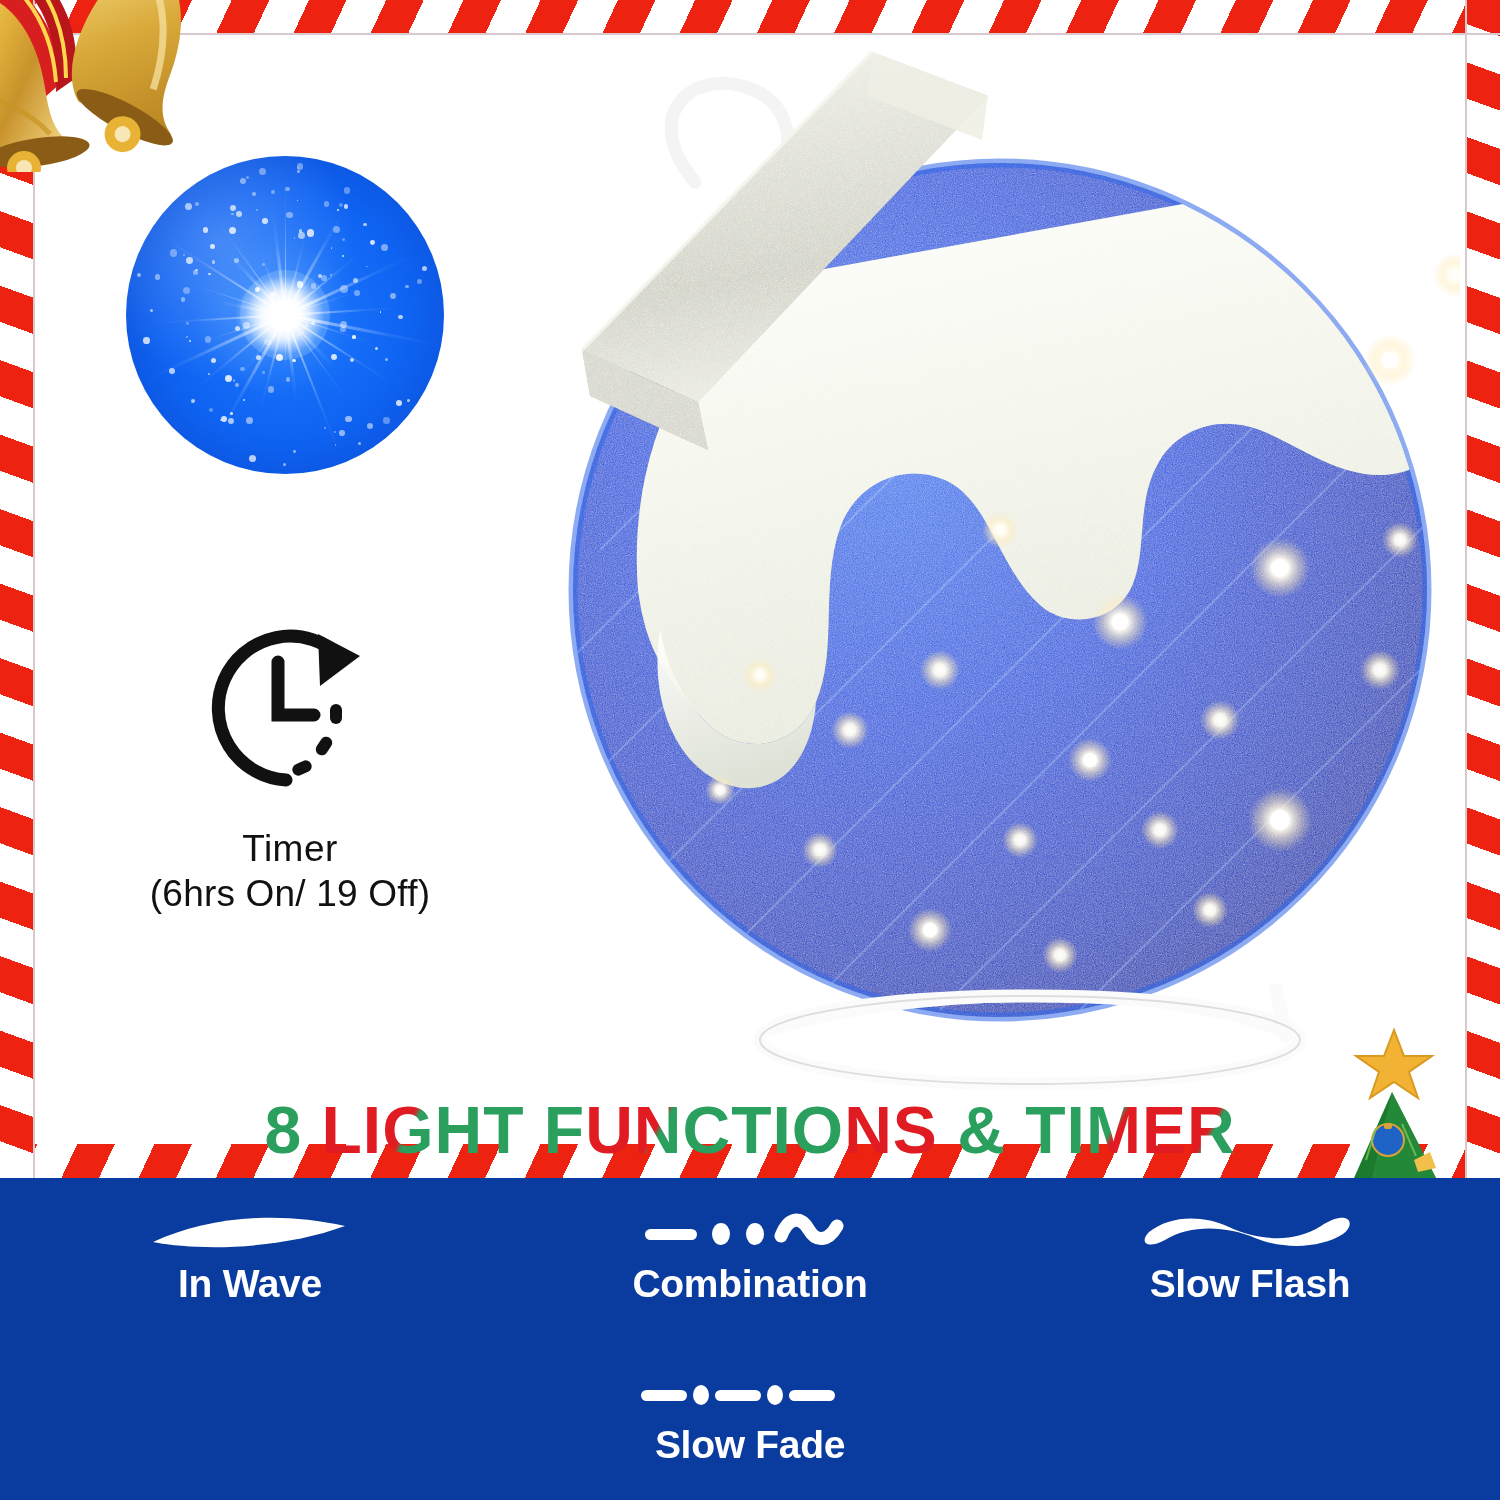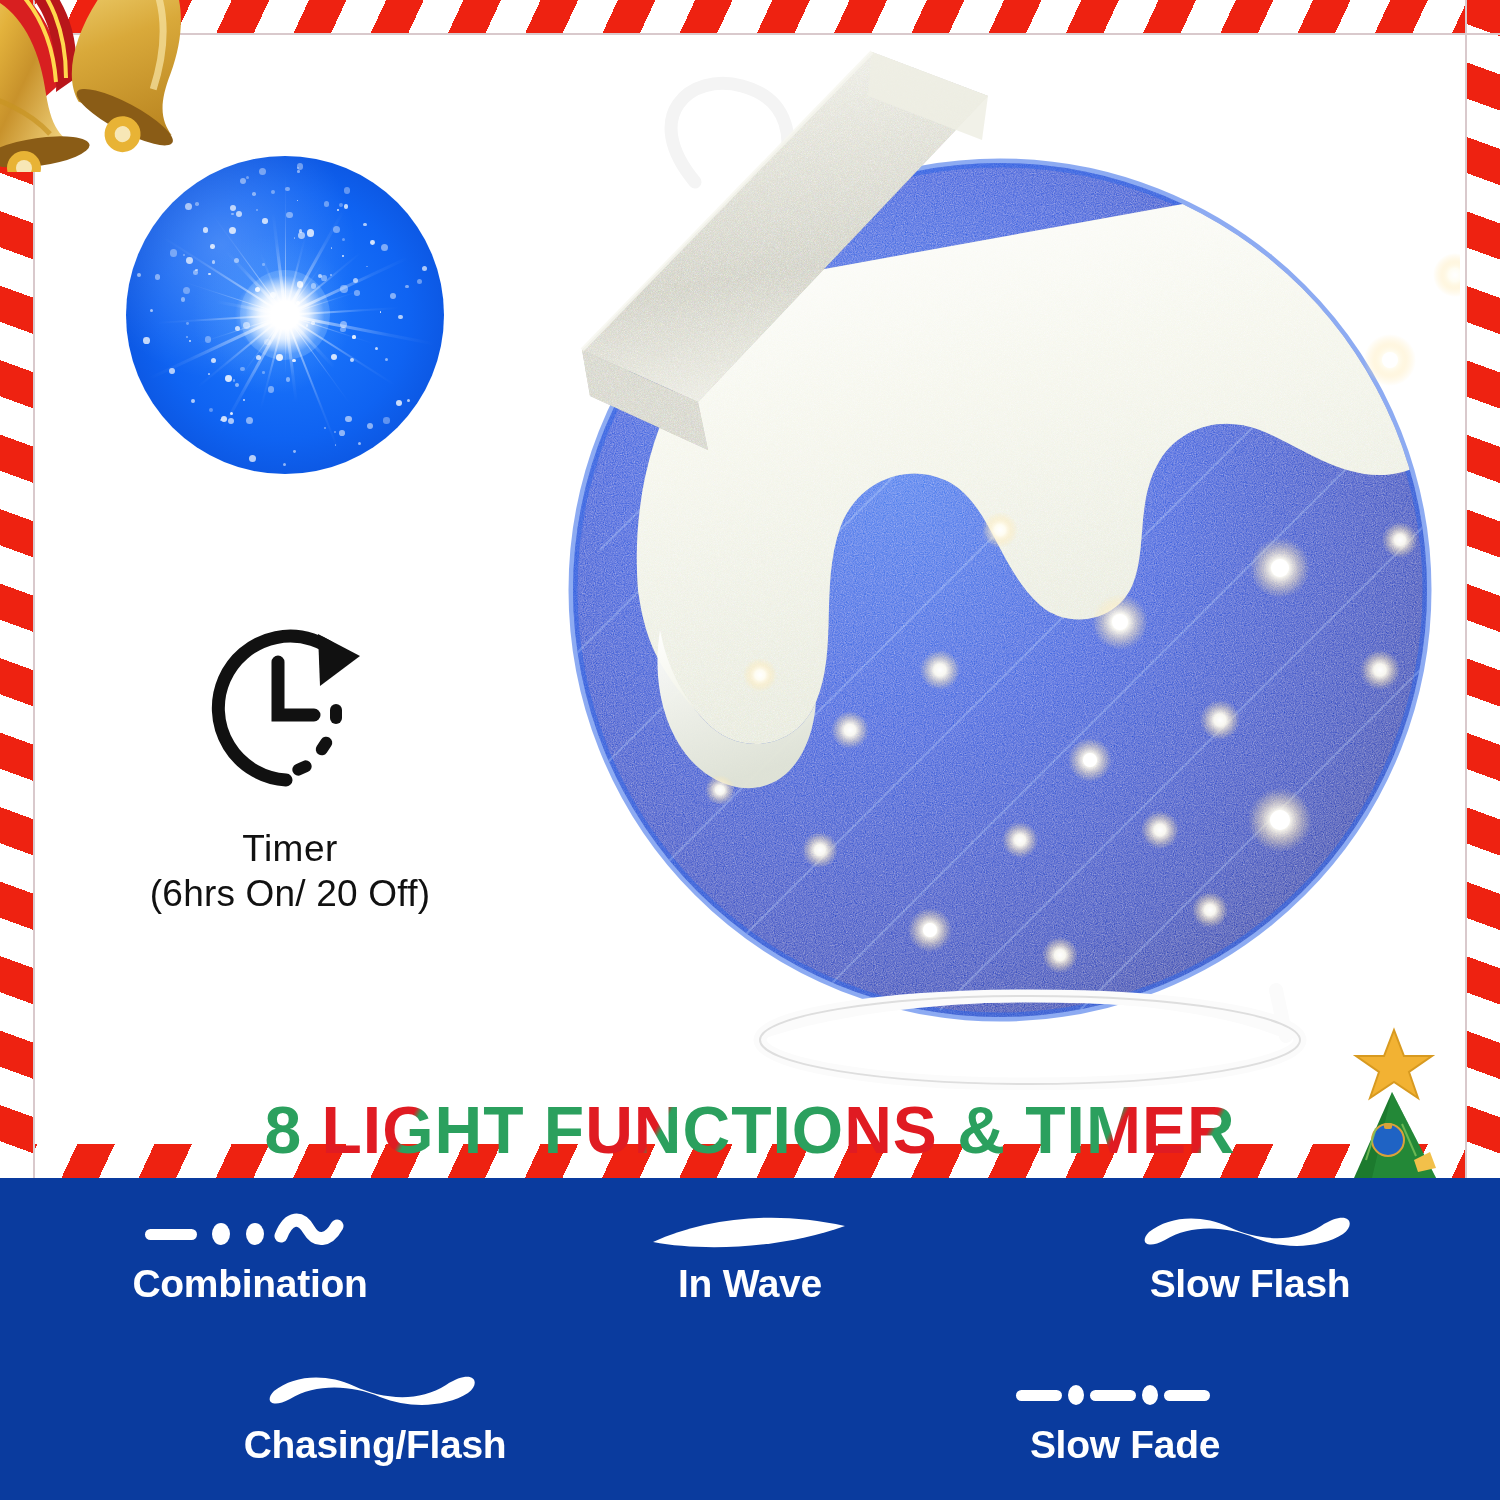--- a/index.html
+++ b/index.html
@@ -418,21 +418,21 @@
         <path d="M88 50 L88 103 L124 103"></path>
       </g>
       <g fill="#111111">
         <rect x="140" y="92" width="12" height="20" rx="6"></rect>
         <rect x="128" y="124" width="12" height="20" rx="6" transform="rotate(34 134 134)"></rect>
         <rect x="106" y="146" width="12" height="20" rx="6" transform="rotate(66 112 156)"></rect>
       </g>
     </svg>
     <div class="timer-cap">
       <div class="l1">Timer</div>
-      <div class="l2">(6hrs On/ 20 Off)</div>
+      <div class="l2">(6hrs On/ 19 Off)</div>
     </div>
   </div>
 
   <div class="cc-stripe cc-top"></div>
   <div class="cc-stripe cc-bottom"></div>
   <div class="cc-stripe cc-left"></div>
   <div class="cc-stripe cc-right"></div>
   <div class="cc-hair hair-top"></div>
   <div class="cc-hair hair-left"></div>
   <div class="cc-hair hair-right"></div>
@@ -491,61 +491,52 @@
 
   <div id="headline"><span class="g">8</span><span class="g"> </span><span class="r">L</span><span class="r">I</span><span class="rg">G</span><span class="g">H</span><span class="g">T</span><span class="g"> </span><span class="g">F</span><span class="r">U</span><span class="rg">N</span><span class="g">C</span><span class="g">T</span><span class="g">I</span><span class="g">O</span><span class="r">N</span><span class="r">S</span><span class="g"> </span><span class="g">&amp;</span><span class="g"> </span><span class="g">T</span><span class="g">I</span><span class="gr">M</span><span class="r">E</span><span class="rg">R</span></div>
 
   <div id="functions-panel">
 
     <div class="fn-row">
 
       <div class="fn-cell">
         <div class="fn-icon">
           <svg width="230" height="44" viewBox="0 0 230 44">
+            <path d="M18 30 C 70 6, 140 -2, 210 14 C 150 36, 70 40, 18 30 Z" fill="#fff"></path>
+          </svg>
+        </div>
+        <div class="fn-label">In Wave</div>
+      </div>
+
+      <div class="fn-cell">
+        <div class="fn-icon">
+          <svg width="230" height="44" viewBox="0 0 230 44">
             <rect x="10" y="17" width="52" height="11" rx="5.5" fill="#fff"></rect>
             <ellipse cx="86" cy="22" rx="9" ry="11" fill="#fff"></ellipse>
             <ellipse cx="120" cy="22" rx="9" ry="11" fill="#fff"></ellipse>
             <path d="M146 24 C 154 4, 166 4, 174 18 C 181 30, 193 30, 202 14" fill="none" stroke="#fff" stroke-width="13" stroke-linecap="round"></path>
           </svg>
         </div>
         <div class="fn-label">Combination</div>
-      </div>
-
-      <div class="fn-cell">
-        <div class="fn-icon">
-          <svg width="230" height="44" viewBox="0 0 230 44">
-            <path d="M18 30 C 70 6, 140 -2, 210 14 C 150 36, 70 40, 18 30 Z" fill="#fff"></path>
-          </svg>
-        </div>
-        <div class="fn-label">In Wave</div>
       </div>
 
 
       <div class="fn-cell">
         <div class="fn-icon">
           <svg width="230" height="44" viewBox="0 0 230 44">
             <path d="M14 20 C 34 4, 66 2, 94 15 C 122 28, 158 32, 186 14 C 214 -4, 222 12, 208 22
                      C 186 36, 150 38, 120 26 C 92 14, 56 12, 30 28 C 12 38, 4 30, 14 20 Z" fill="#fff"></path>
           </svg>
         </div>
         <div class="fn-label">Slow Flash</div>
       </div>
     </div>
 
     <div class="fn-row">
 
-      <div class="fn-cell">
-        <div class="fn-icon">
-          <svg width="230" height="44" viewBox="0 0 230 44">
-            <path d="M14 18 C 34 2, 66 0, 94 13 C 122 26, 158 30, 186 12 C 214 -6, 222 10, 208 20
-                     C 186 34, 150 36, 120 24 C 92 12, 56 10, 30 26 C 12 36, 4 28, 14 18 Z" fill="#fff"></path>
-          </svg>
-        </div>
-        <div class="fn-label">Chasing/Flash</div>
-      </div>
 
       <div class="fn-cell">
         <div class="fn-icon">
           <svg width="230" height="44" viewBox="0 0 230 44">
             <rect x="6" y="17" width="46" height="11" rx="5.5" fill="#fff"></rect>
             <ellipse cx="66" cy="22" rx="8" ry="10" fill="#fff"></ellipse>
             <rect x="80" y="17" width="46" height="11" rx="5.5" fill="#fff"></rect>
             <ellipse cx="140" cy="22" rx="8" ry="10" fill="#fff"></ellipse>
             <rect x="154" y="17" width="46" height="11" rx="5.5" fill="#fff"></rect>
           </svg>

